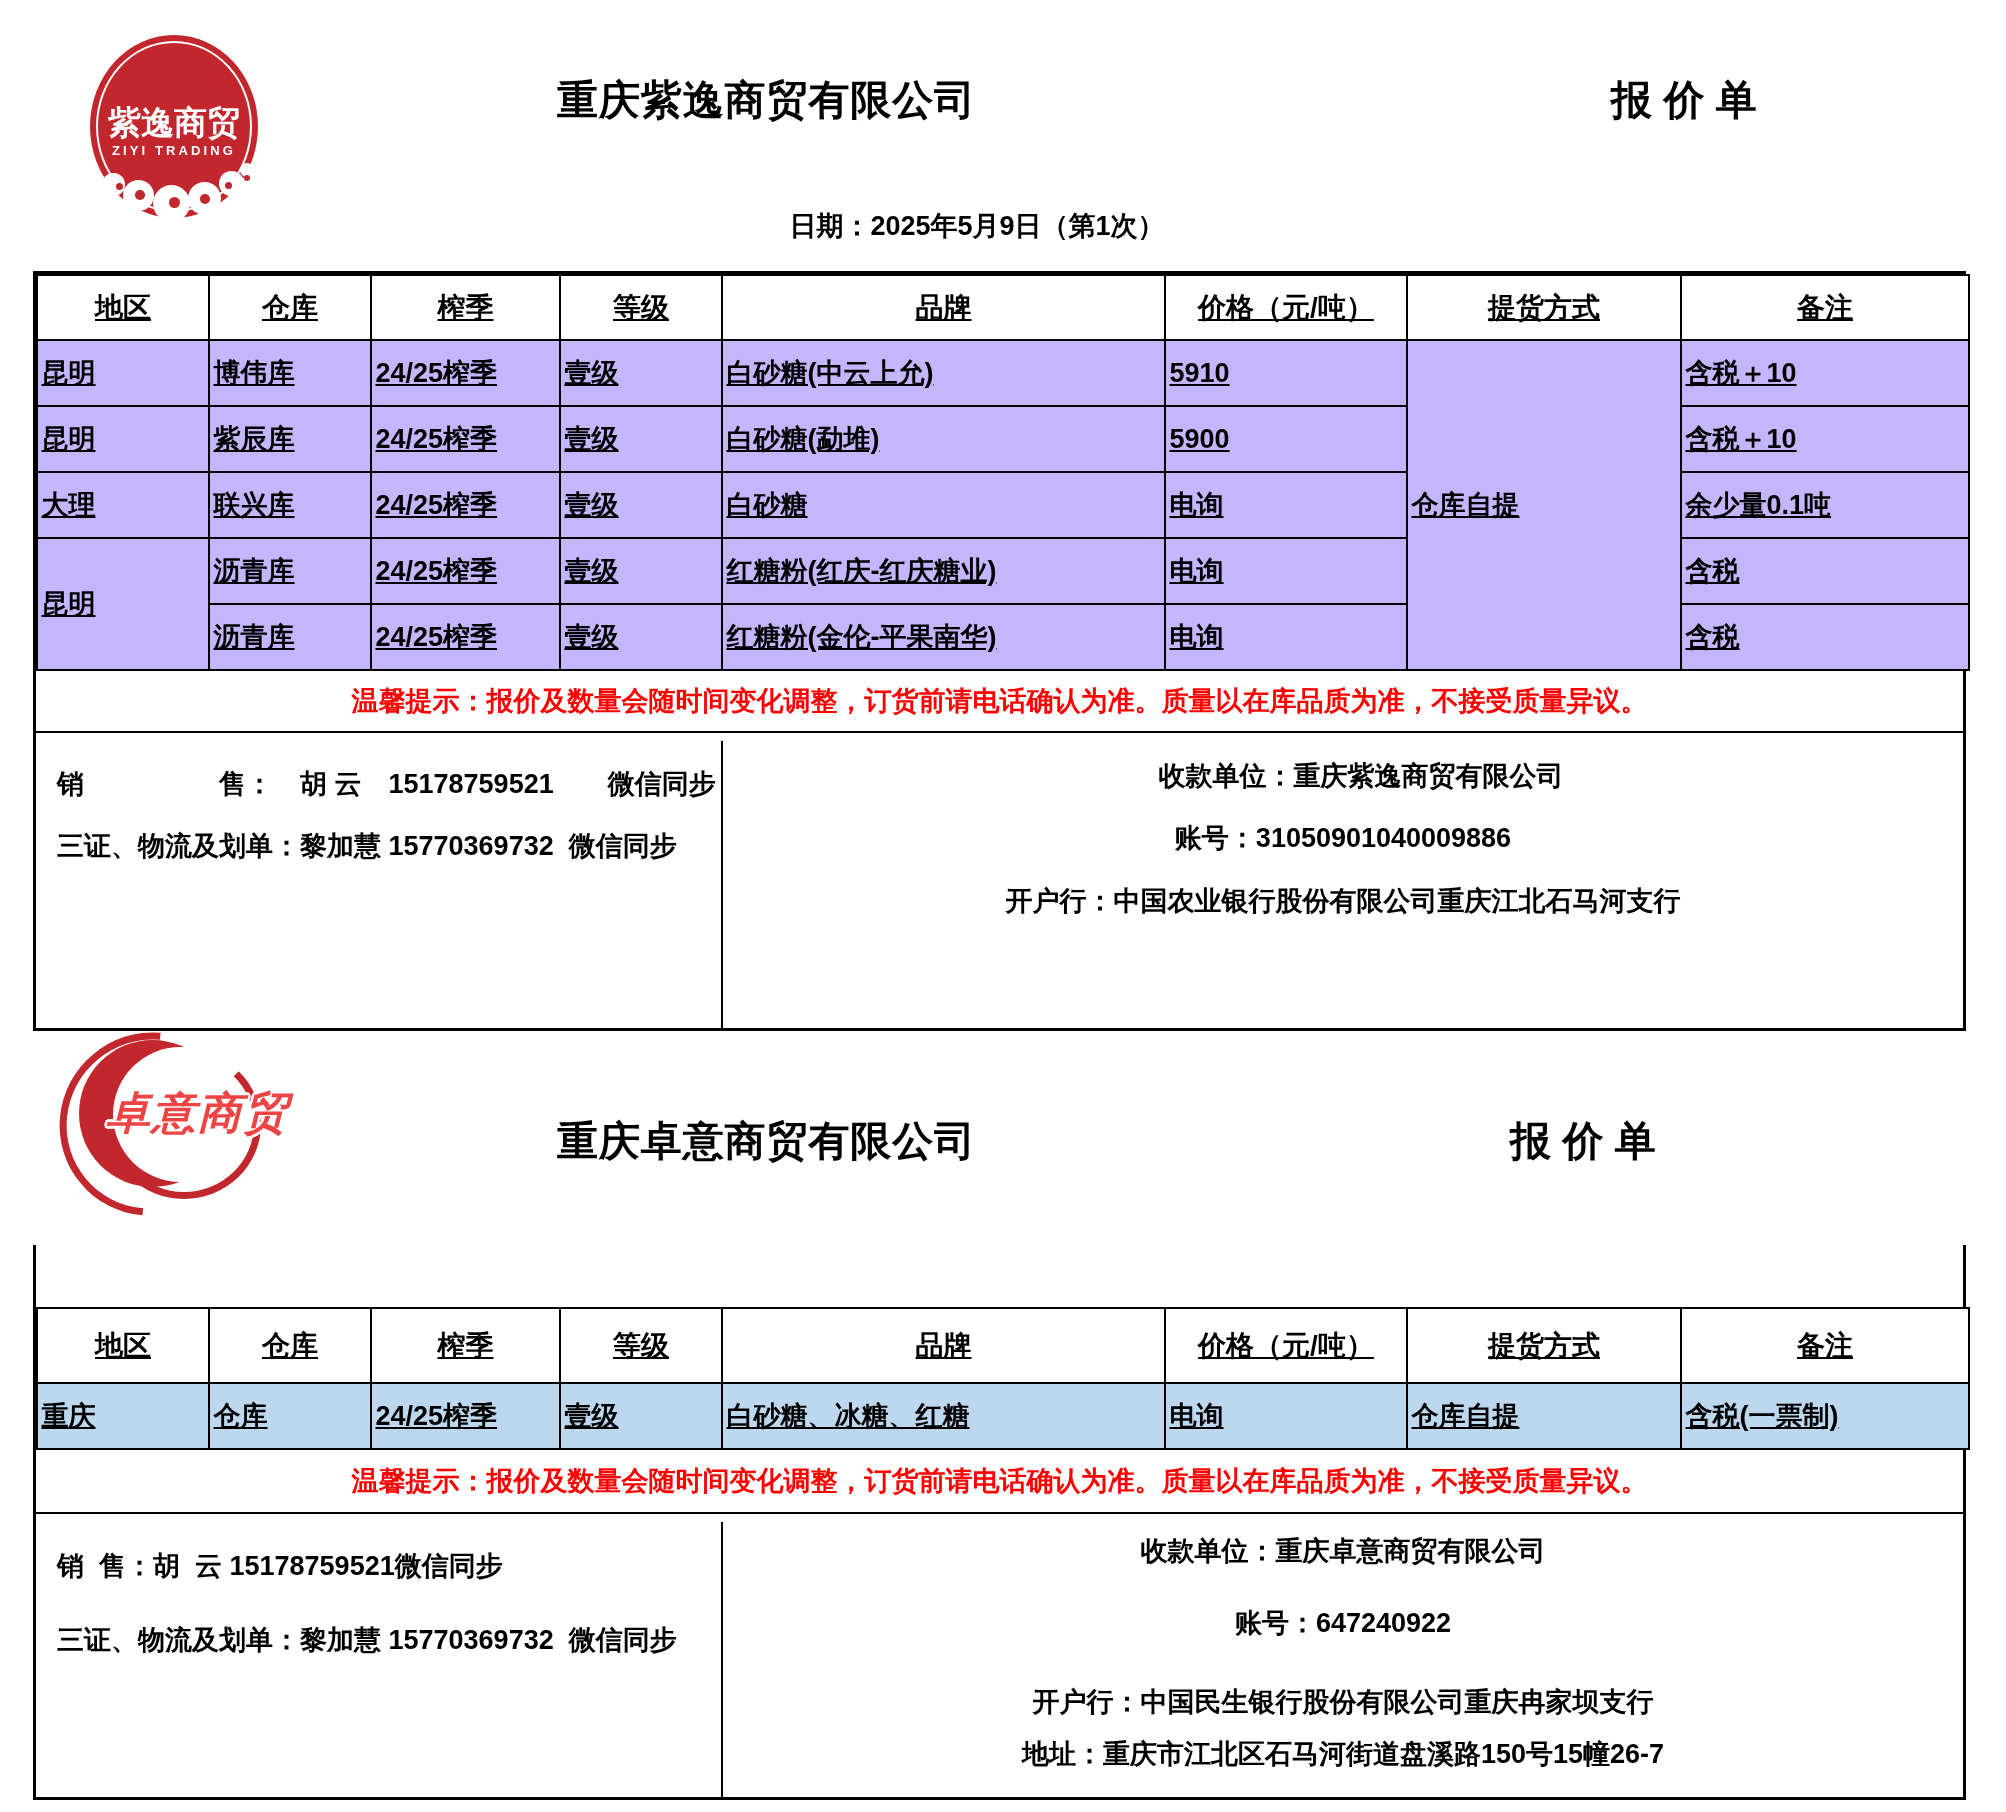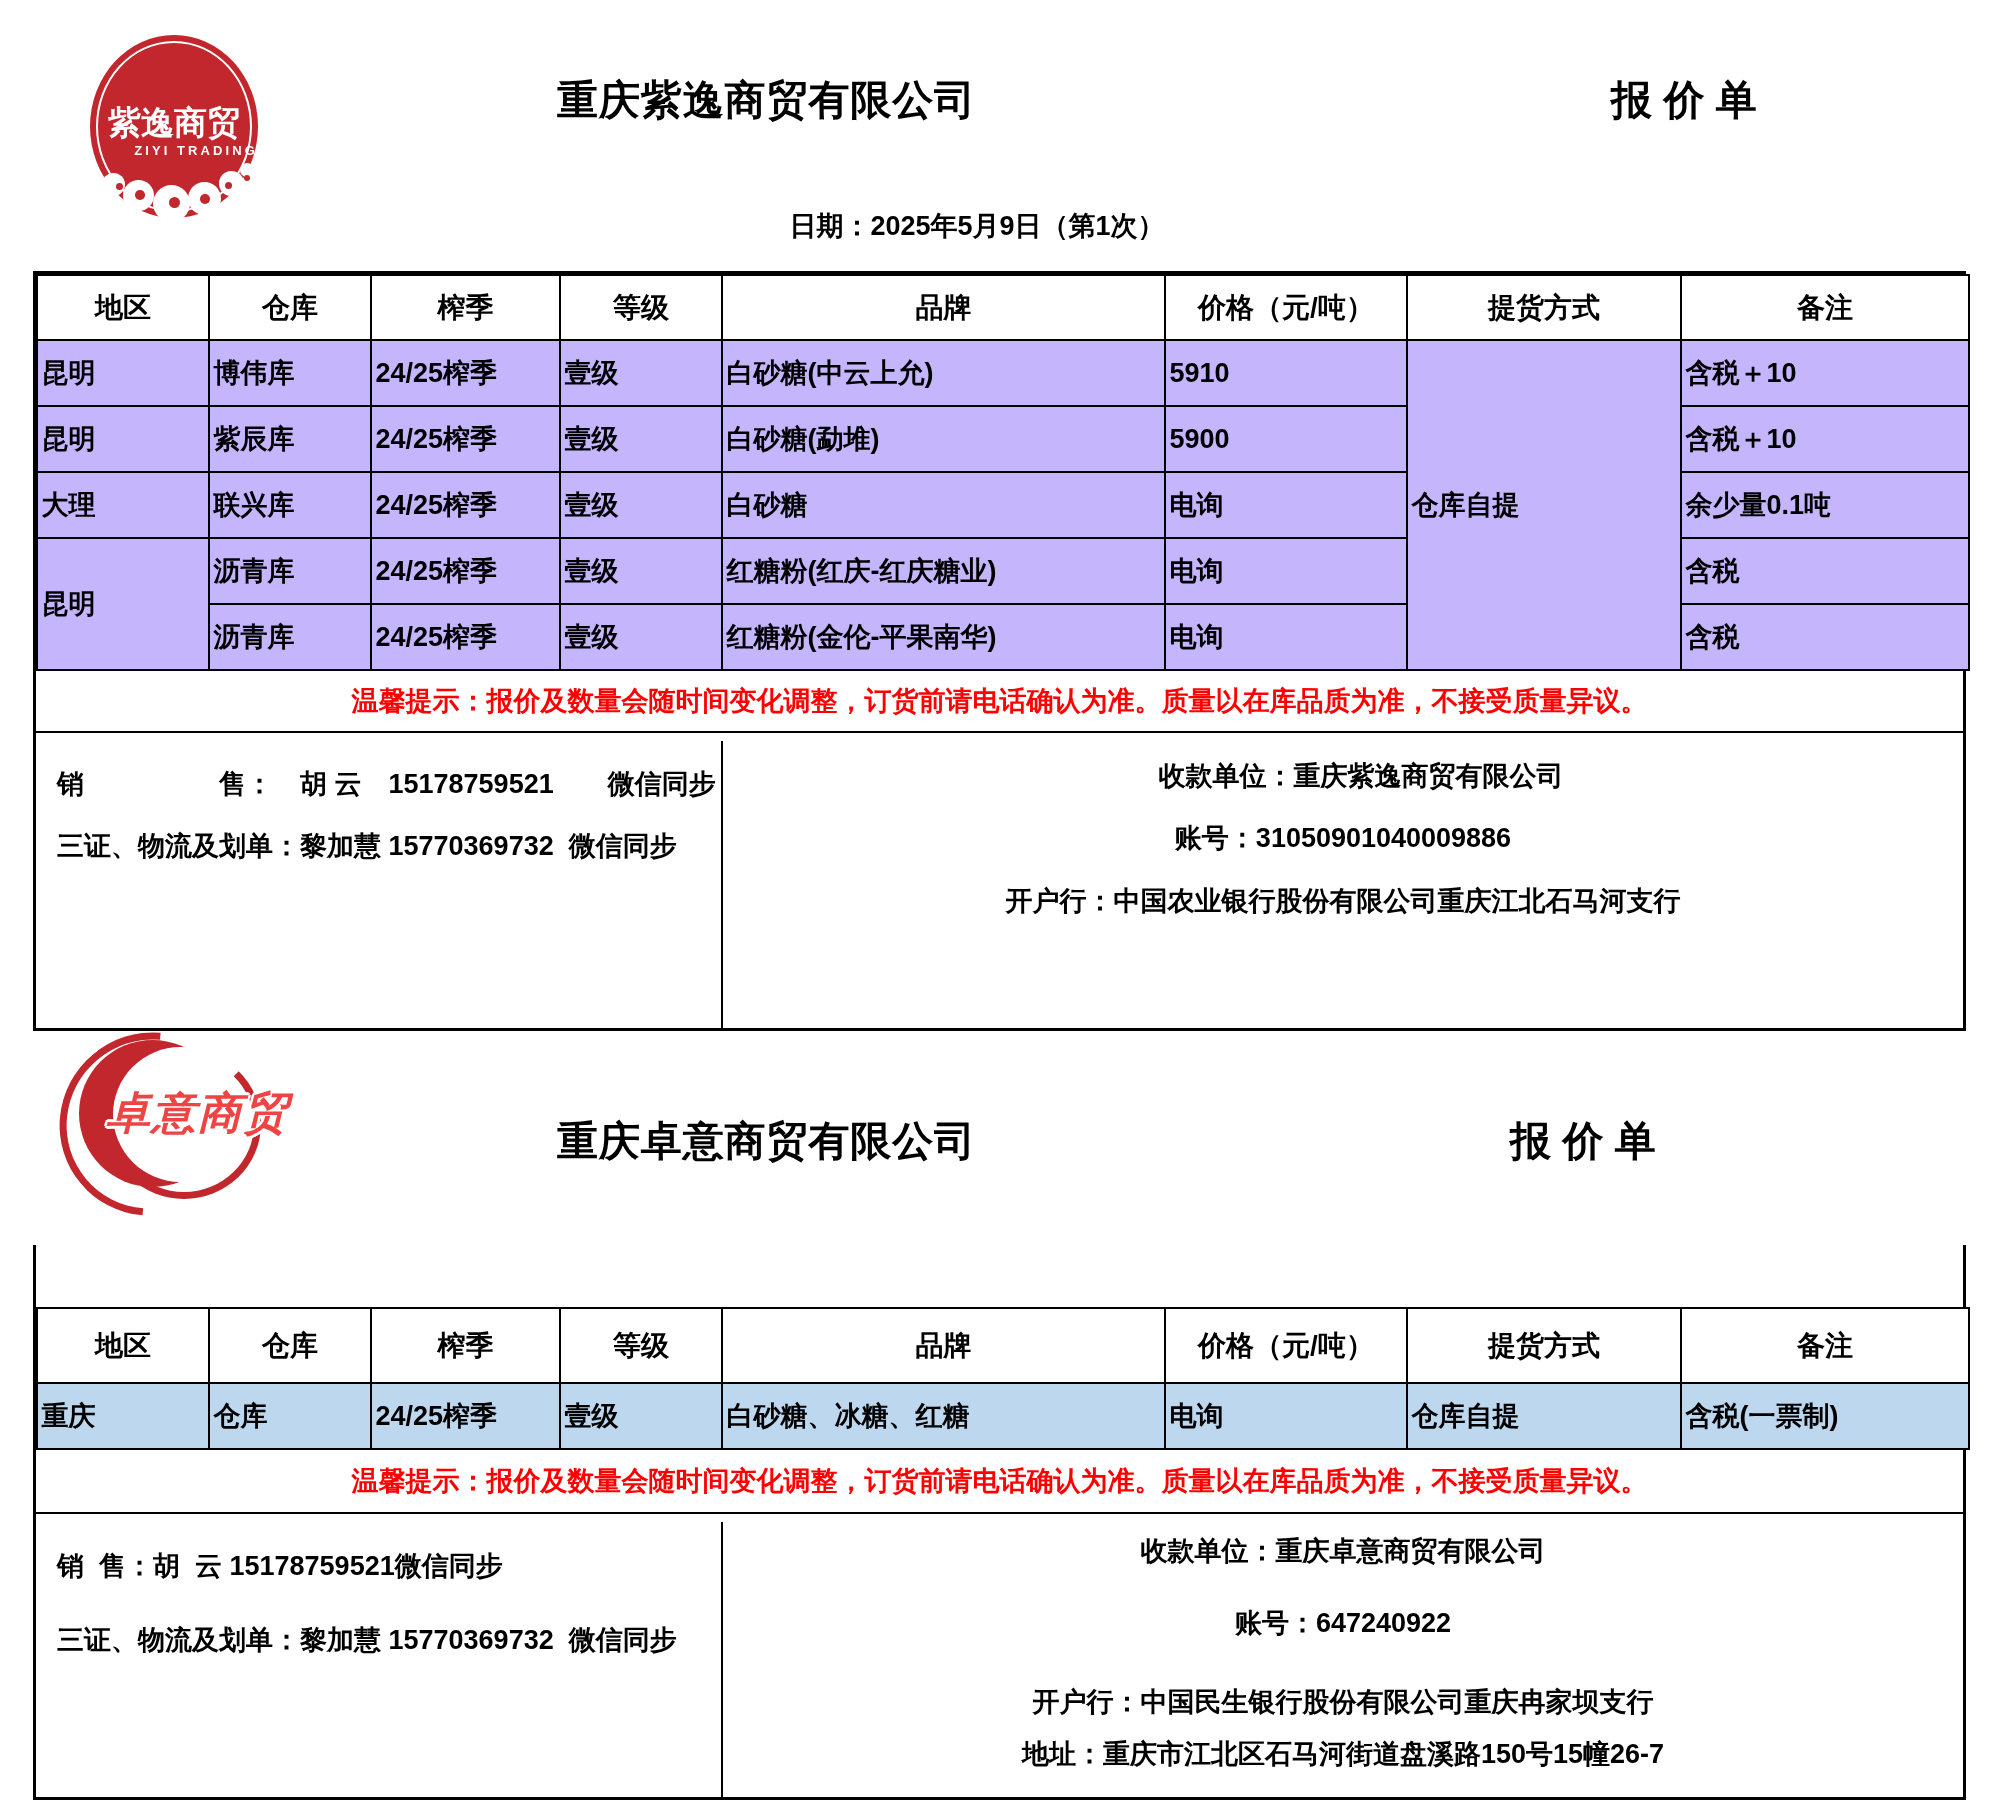--- a/index.html
+++ b/index.html
@@ -23,21 +23,21 @@
   .date-2 { top:1259px; }
 
   
   .logo-ziyi { position:absolute; left:90px; top:35px; width:168px; height:183px; }
   .zy-ellipse { position:absolute; left:0; top:0; width:100%; height:100%;
     background:#C1272D; border-radius:50%; }
   .zy-ring { position:absolute; left:6.1px; top:6.1px; right:6.1px; bottom:6.1px;
     border:2.6px solid #ffffff; border-radius:50%; }
   .zy-cn { position:absolute; top:66px; width:100%; text-align:center;
     color:#fff; font-size:33px; font-weight:700; }
-  .zy-en { position:absolute; top:108px; width:100%; text-align:right;
+  .zy-en { position:absolute; top:108px; width:100%; text-align:center;
     color:#fff; font-size:13px; font-weight:700; letter-spacing:3.1px; }
   .bubble { position:absolute; background:#ffffff; border-radius:50%; }
   .dot { position:absolute; background:#C1272D; border-radius:50%; }
 
   
   .logo-zhuoyi { position:absolute; left:48px; top:1035px; width:262px; height:162px; }
   .cr-outer { position:absolute; left:10.5px; top:-1.7px; width:171px; height:168px;
     border:7px solid transparent; border-left-color:#C1272D; border-top-color:#C1272D;
     border-radius:50%; transform:rotate(-40deg); }
   .cr-main { position:absolute; left:31px; top:5.2px; width:147px; height:147px;
@@ -54,21 +54,21 @@
 
   
   .box { position:absolute; left:33px; width:1933px; border:3.5px solid #000;
     box-sizing:border-box; background:#fff; display:flex; flex-direction:column; }
   .box-1 { top:271px; height:760px; }
   .box-2 { top:1245px; height:555px; border-top:none; }
   .date-spacer { flex:0 0 62px; }
 
   .quote-table { width:100%; border-collapse:collapse; table-layout:fixed; flex:0 0 auto; }
   .quote-table th, .quote-table td { border:2.6px solid #000; 
-    vertical-align:middle; padding:0 3.5px; overflow:hidden; }
+    vertical-align:middle; padding:0 3.5px; overflow:hidden;text-decoration:underline; }
   .quote-table th { font-size:28px; font-weight:700; background:#fff; }
   .quote-table td { font-size:27px; font-weight:700; }
   .box-1 thead tr { height:65px; }
   .box-1 tbody tr { height:66px; }
   .box-2 thead tr { height:75px; }
   .box-2 tbody tr { height:66px; }
   .row-peach td { background:#c4b5fd; }
   .row-blue td { background:#BDD7EE; }
 
   .warning { flex:0 0 auto; height:60px; line-height:60px; text-align:center;

